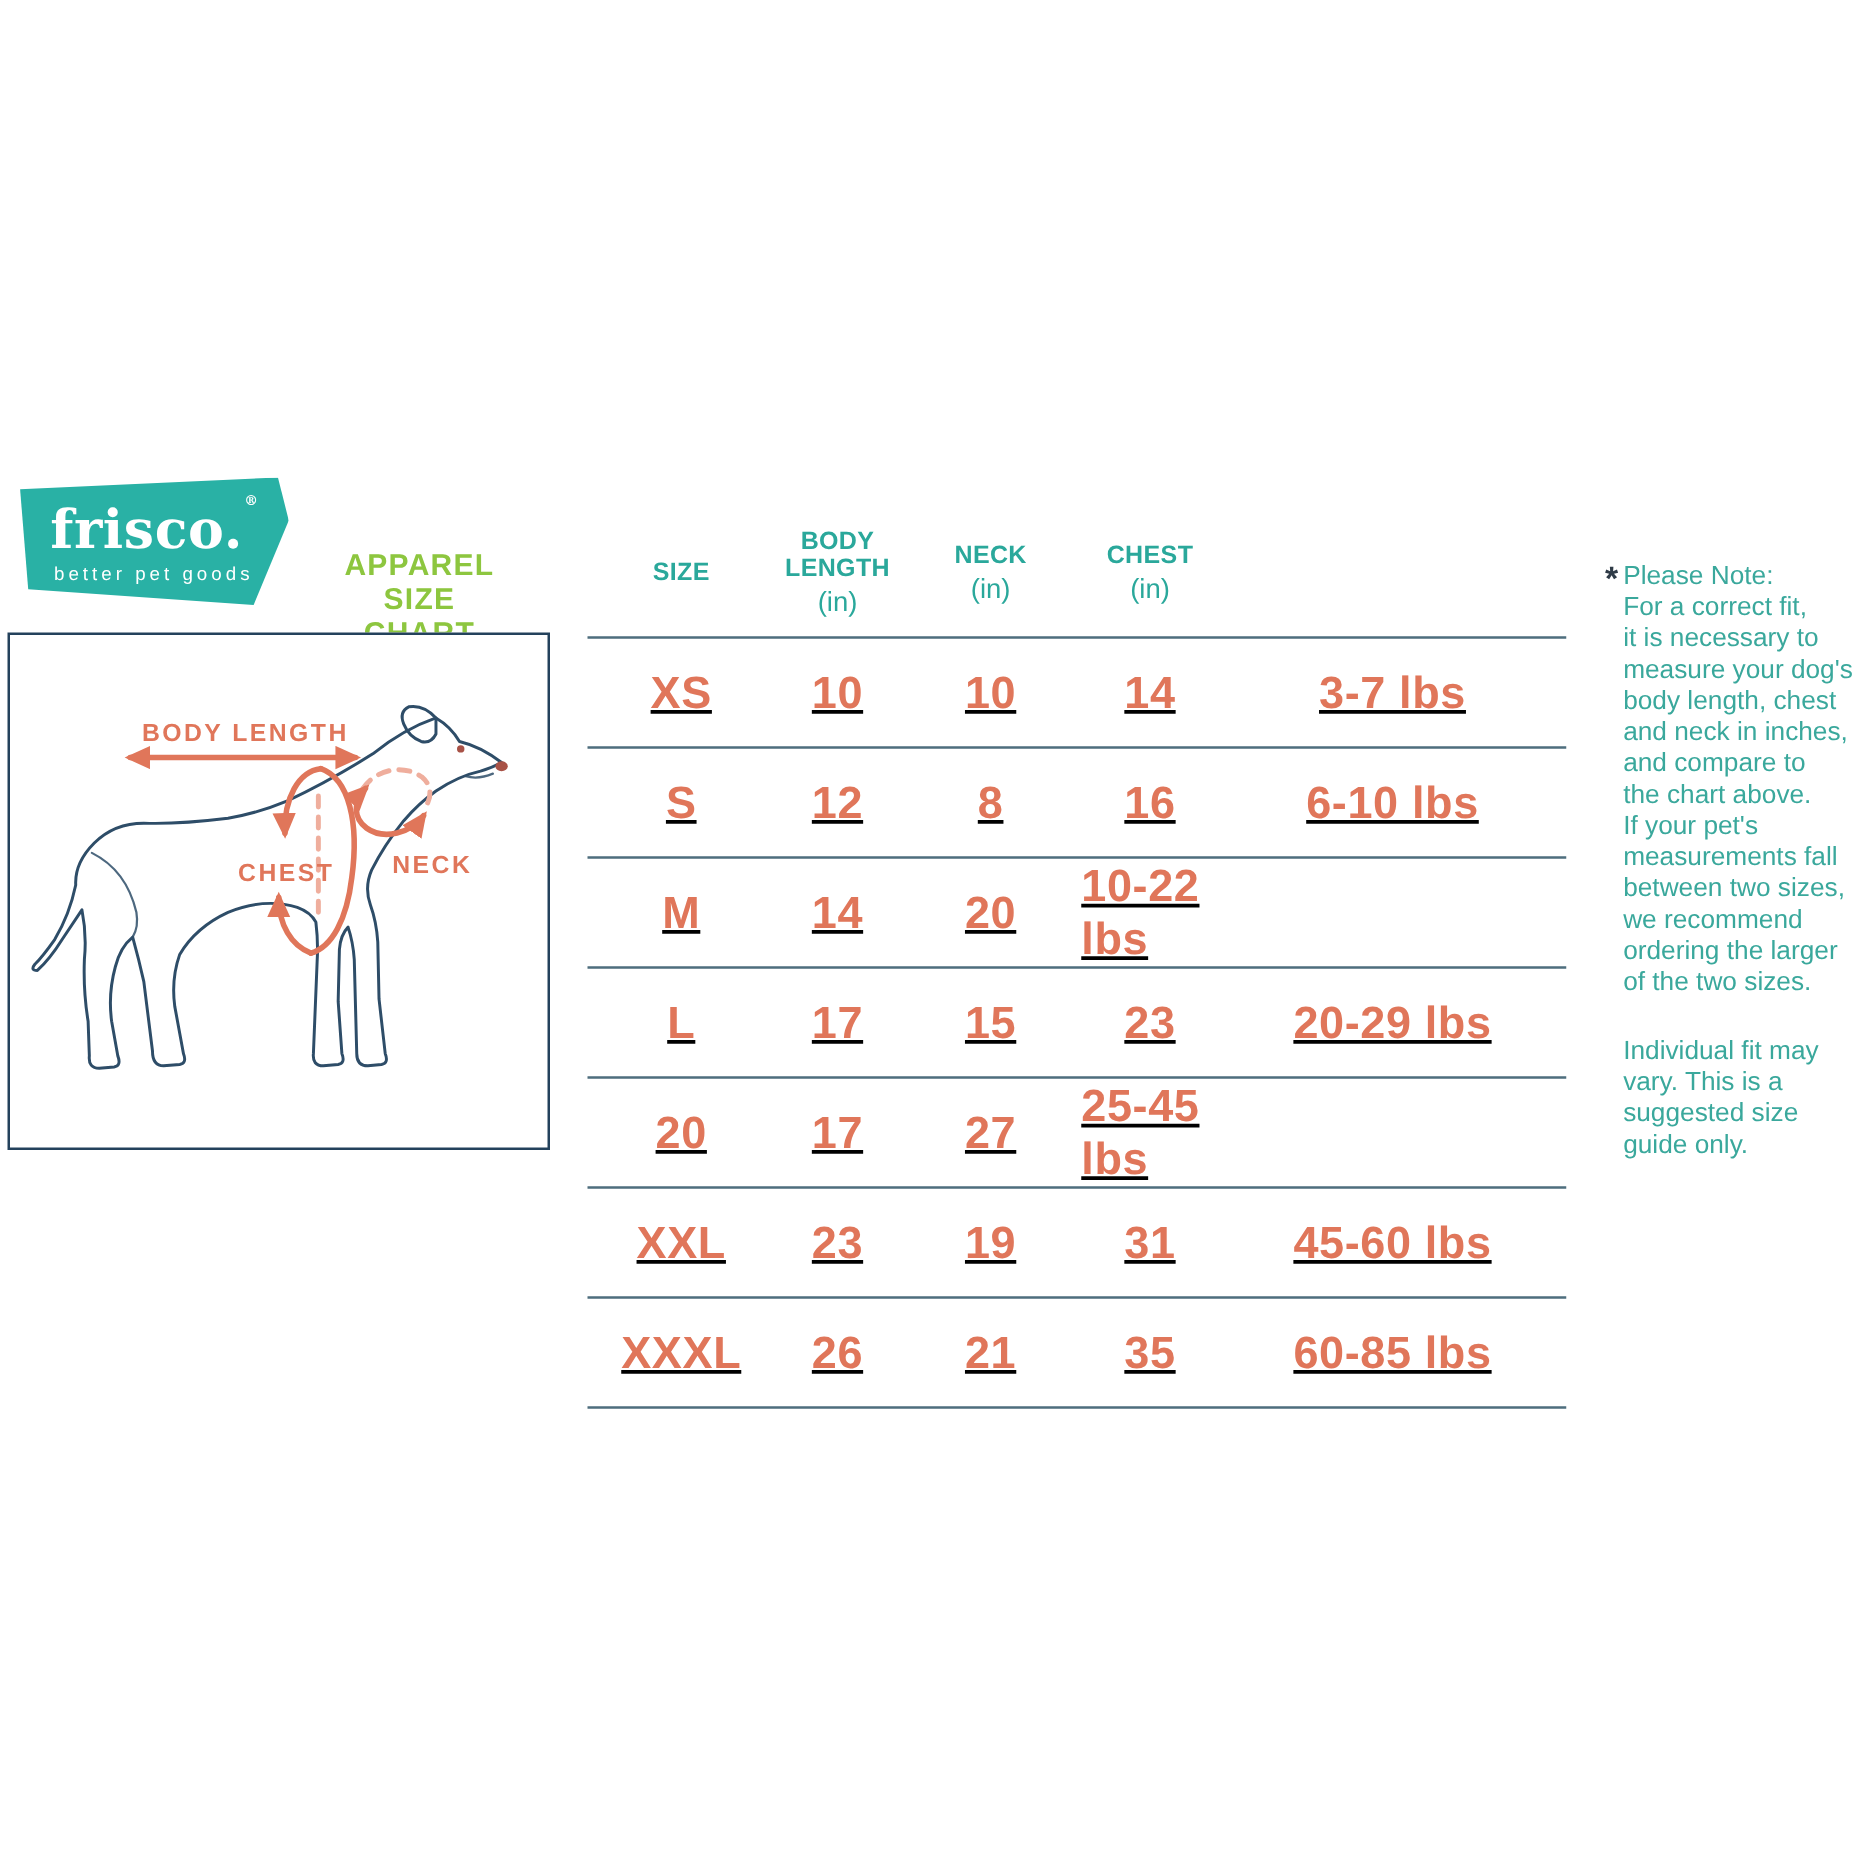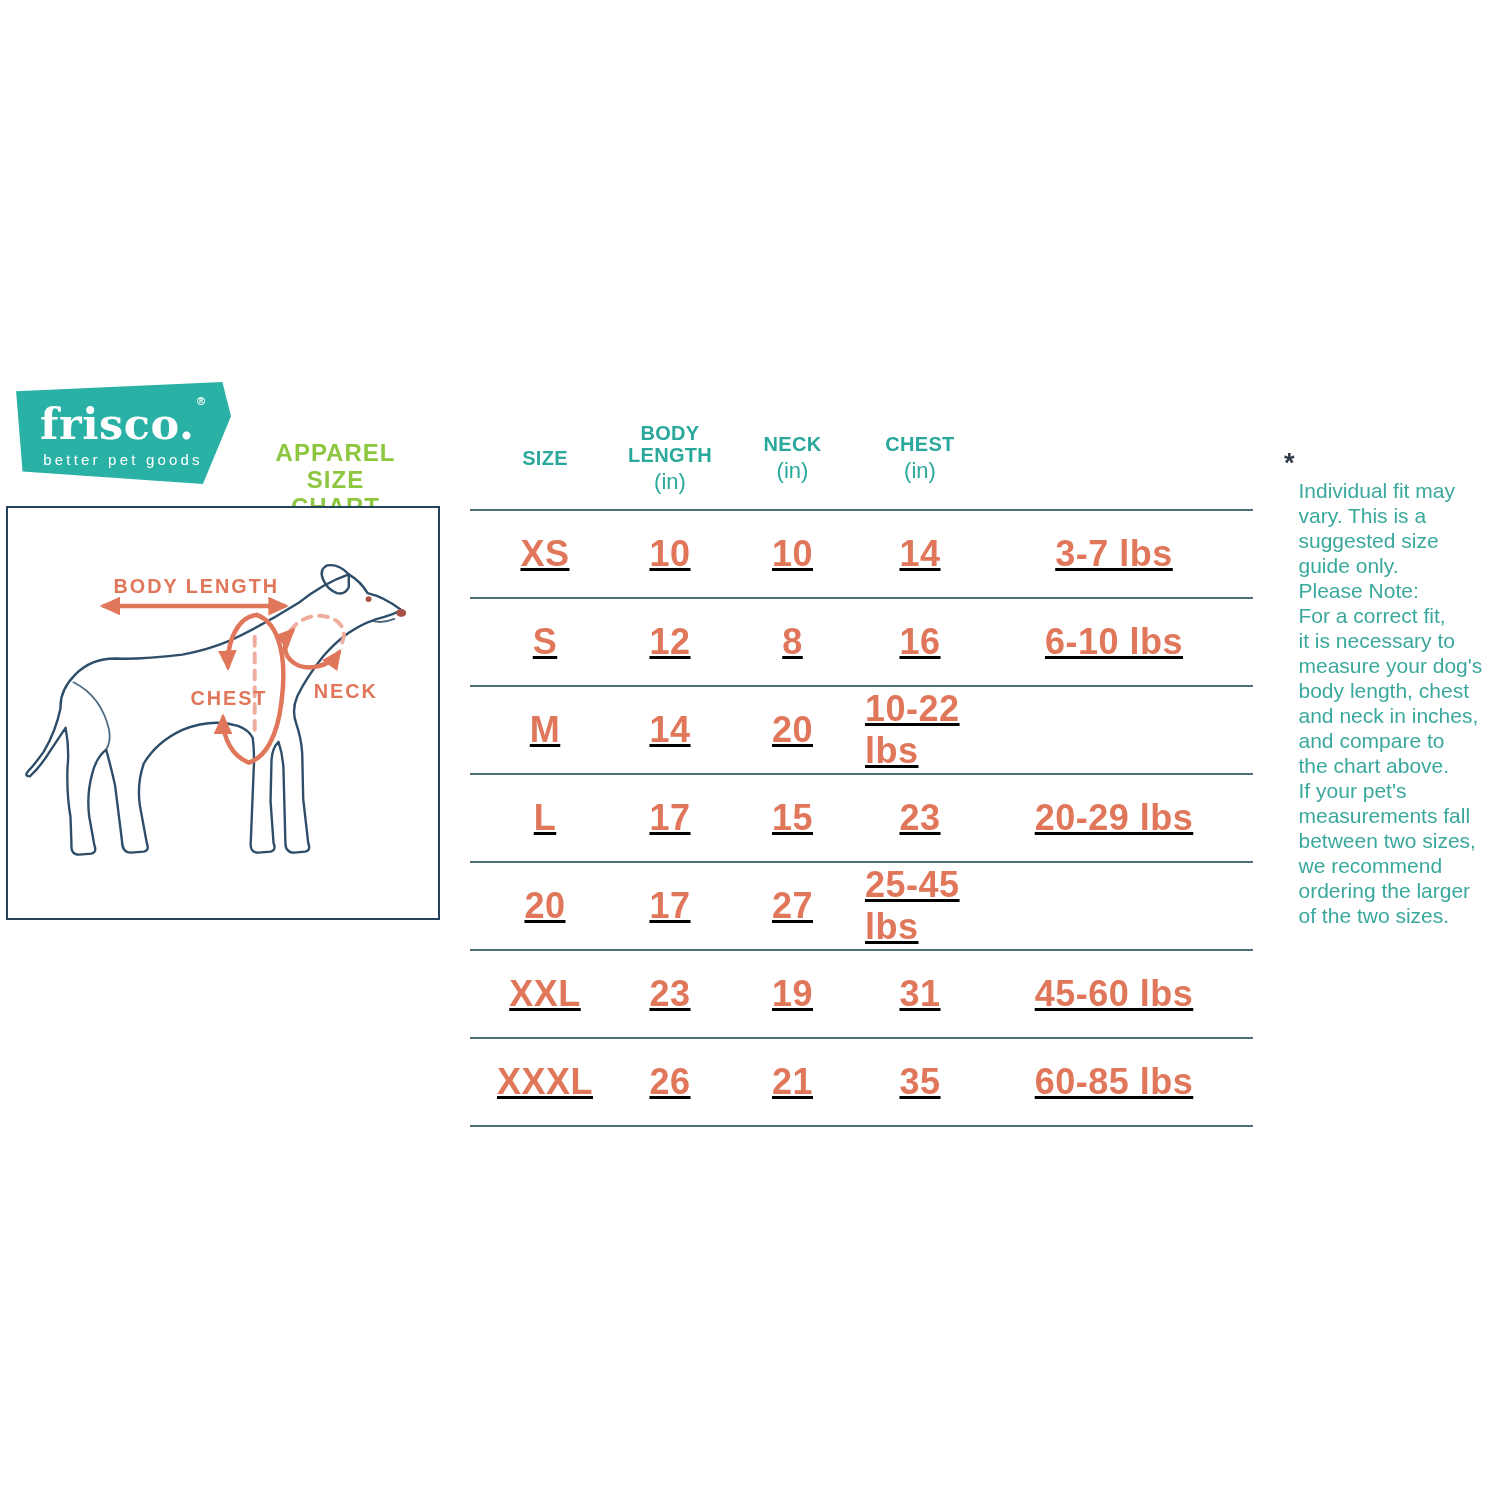--- a/index.html
+++ b/index.html
@@ -230,34 +230,34 @@
           <div class="tcell">21</div>
           <div class="tcell">35</div>
           <div class="tcell">60-85 lbs</div>
         </div>
       </div>
   </div>
 
   <div class="note">
     <span class="asterisk">*</span>
     <div class="note-body">
-      <p class="pre note-p2">Individual fit may
-vary. This is a
-suggested size
-guide only.</p>
       <p class="pre">Please Note:
 For a correct fit,
 it is necessary to
 measure your dog's
 body length, chest
 and neck in inches,
 and compare to
 the chart above.
 If your pet's
 measurements fall
 between two sizes,
 we recommend
 ordering the larger
 of the two sizes.</p>
+      <p class="pre note-p2">Individual fit may
+vary. This is a
+suggested size
+guide only.</p>
     </div>
   </div>
 
 </div>
 
 </body></html>

